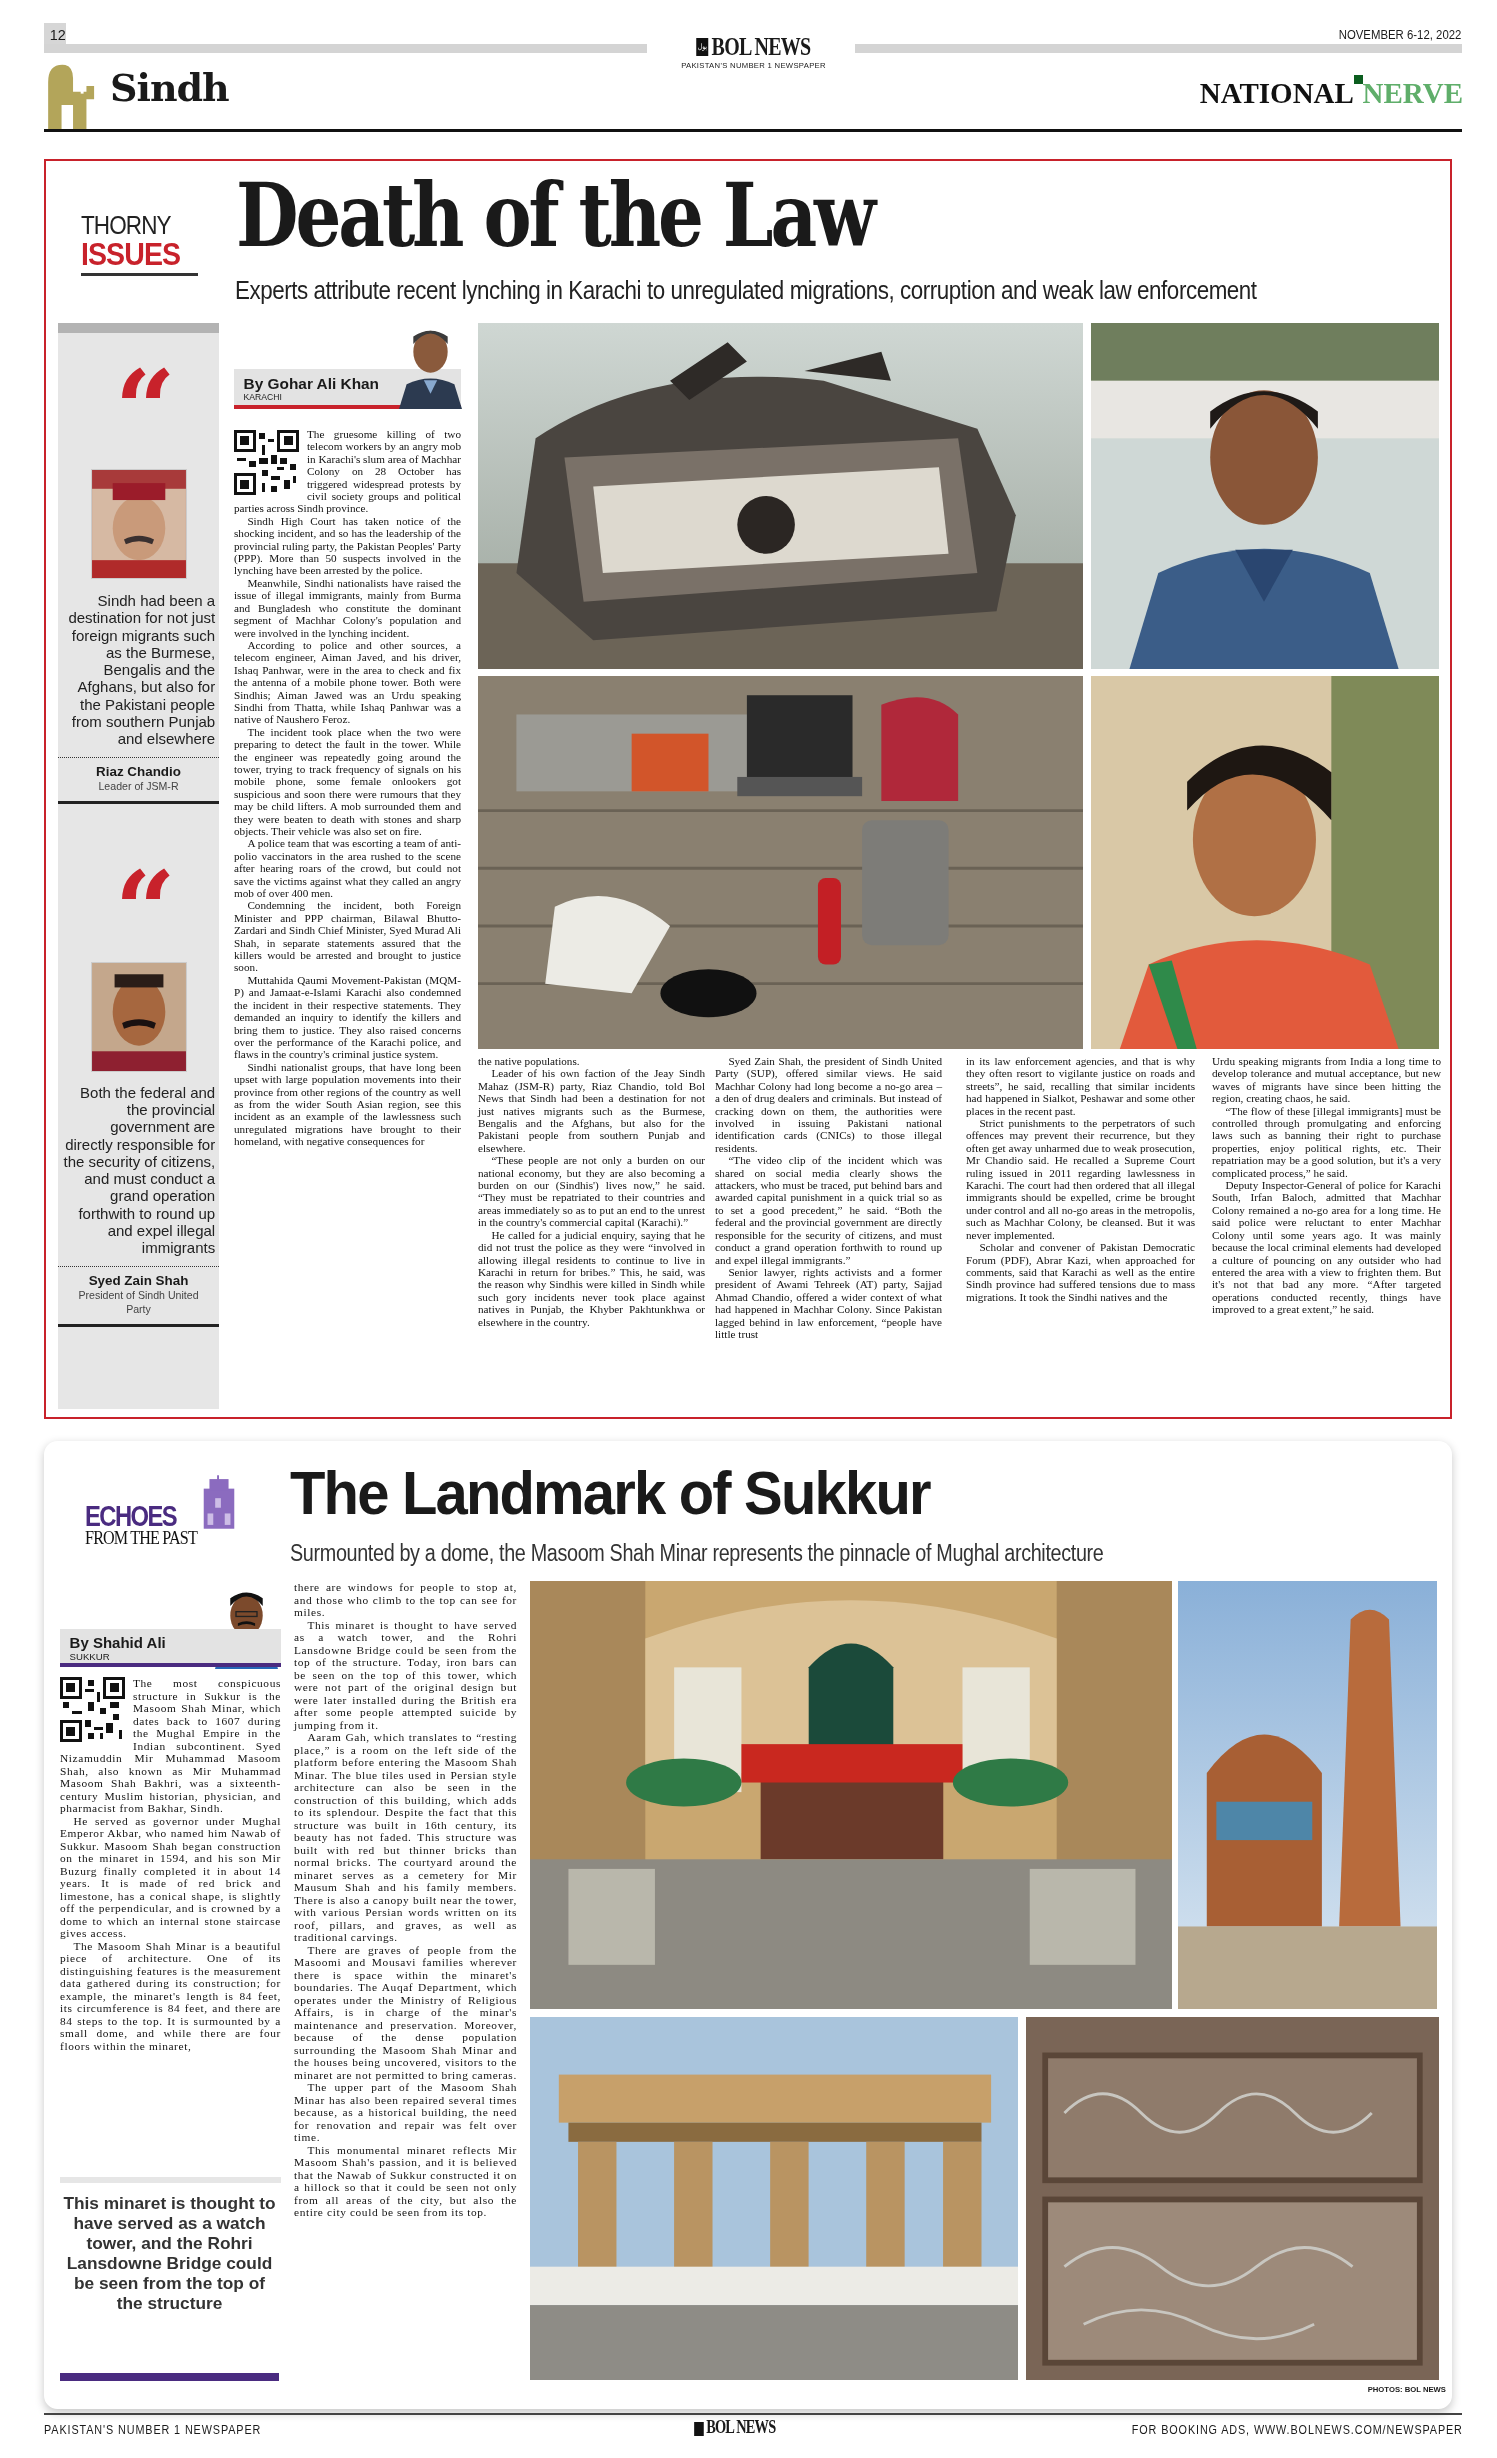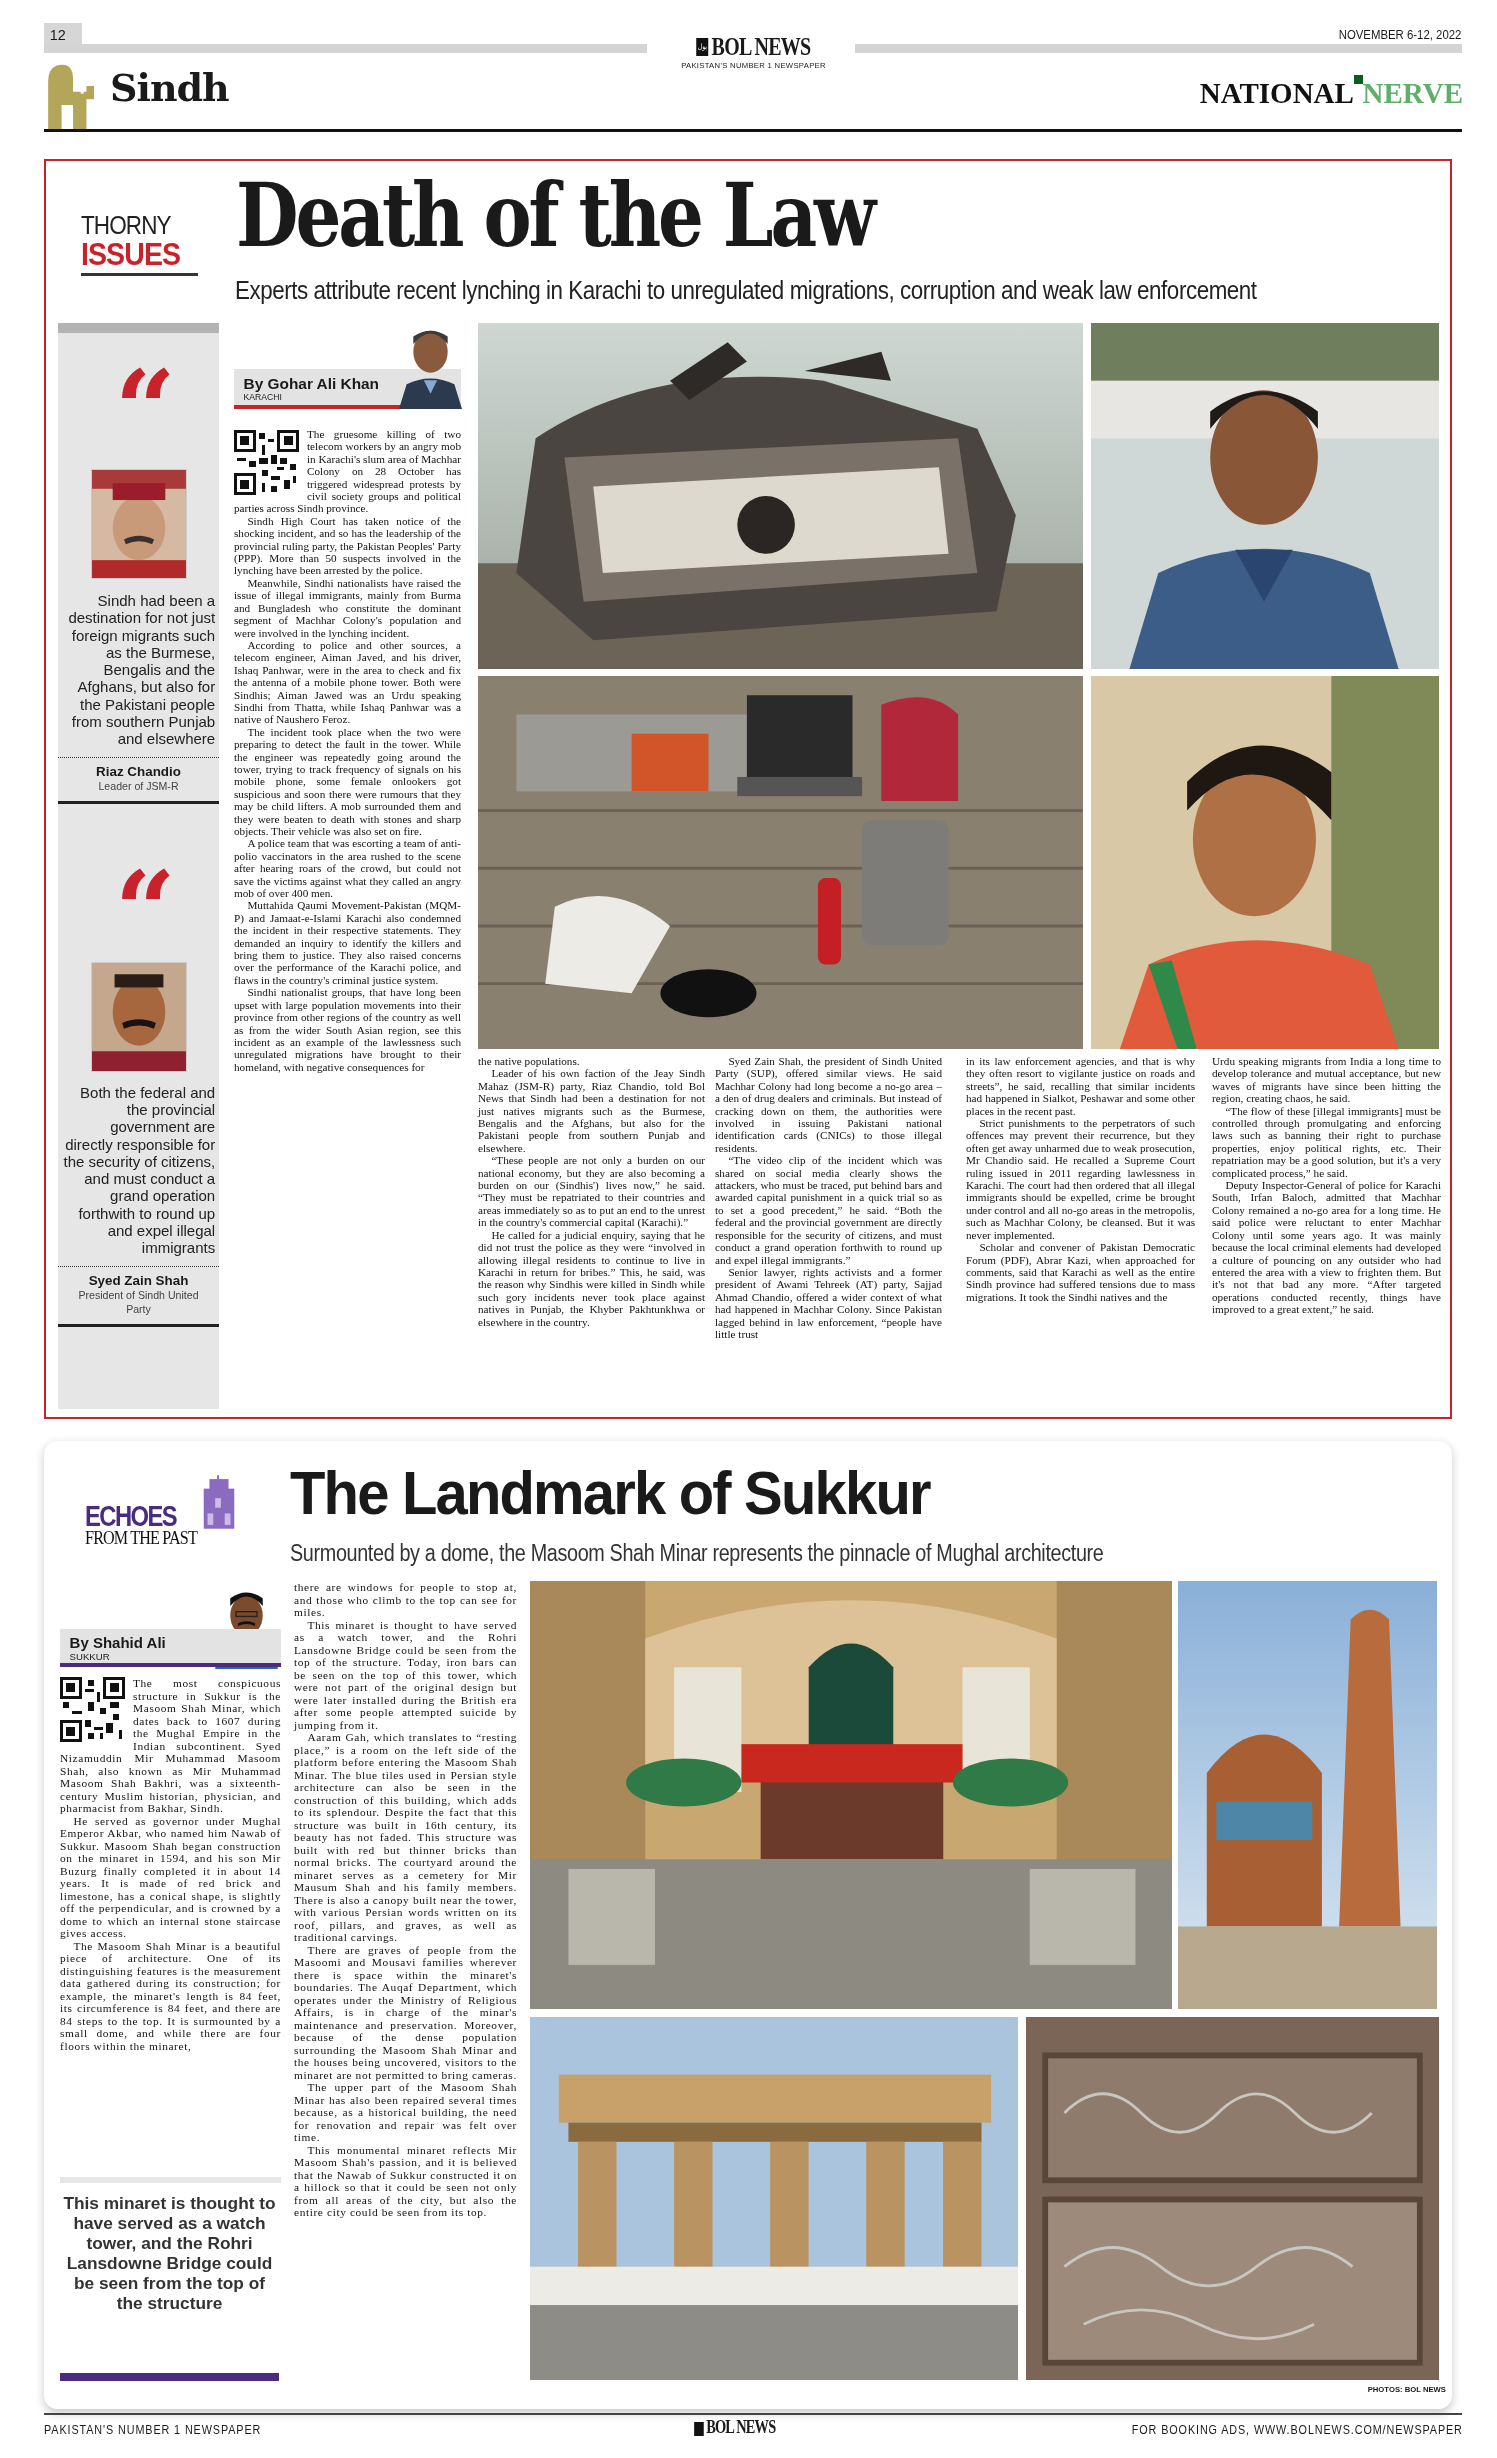--- a/index.html
+++ b/index.html
@@ -1,20 +1,20 @@
 <!DOCTYPE html>
 <html><head>
 <meta charset="utf-8">
 <style>
 *{box-sizing:border-box;margin:0;padding:0}
 html,body{width:1498px;height:2458px;background:#fff;overflow:hidden}
 body{position:relative;font-family:"Liberation Serif",serif;color:#1a1a1a}
 .abs{position:absolute}
 
-.pg-num{left:44px;top:23px;width:38px;height:29px;background:#d6d6d6;font:14.4px "Liberation Sans",sans-serif;padding:3.8px 0 0 5.8px}
+.pg-num{left:44px;top:23px;width:22px;height:29px;background:#d6d6d6;font:14.4px "Liberation Sans",sans-serif;padding:3.8px 0 0 5.8px}
 .hdr-bar{top:44px;height:8.6px;background:#d4d4d4}
 .brand{left:667px;top:33px;width:173px;text-align:center}
 .brand .bn{font:bold 25px "Liberation Serif",serif;letter-spacing:-1px;display:inline-flex;align-items:center;gap:3.8px;transform:scaleX(.8)}
 .brand .logo-sq{display:inline-block;width:15.4px;height:17.3px;background:#111;color:#fff;font:7.7px "Liberation Sans",sans-serif;line-height:17.3px;text-align:center}
 .brand .tag{font:7.7px "Liberation Sans",sans-serif;letter-spacing:0.3px}
 .date{right:37px;top:27px;font:13.4px "Liberation Sans",sans-serif;transform:scaleX(.85);transform-origin:right}
 .sindh-icon{left:44px;top:63px;width:60px;height:67px}
 .sindh{left:110px;top:65px;font:bold 38px "DejaVu Serif",serif;letter-spacing:-1px}
 .nn{right:35px;top:77px;font:bold 29px "Liberation Serif",serif;letter-spacing:0}
 .nn .n1{color:#111}.nn .n2{color:#5fae6a}
@@ -195,20 +195,21 @@
 </div>
 
 <div class="col" style="left:234px;top:428px;width:227px">
   <div style="float:left;width:73px;height:67px"></div>
   <p class="noi">The gruesome killing of two telecom workers by an angry mob in Karachi's slum area of Machhar Colony on 28 October has triggered widespread protests by civil society groups and political parties across Sindh province.</p>
   <p>Sindh High Court has taken notice of the shocking incident, and so has the leadership of the provincial ruling party, the Pakistan Peoples' Party (PPP). More than 50 suspects involved in the lynching have been arrested by the police.</p>
   <p>Meanwhile, Sindhi nationalists have raised the issue of illegal immigrants, mainly from Burma and Bungladesh who constitute the dominant segment of Machhar Colony's population and were involved in the lynching incident.</p>
   <p>According to police and other sources, a telecom engineer, Aiman Javed, and his driver, Ishaq Panhwar, were in the area to check and fix the antenna of a mobile phone tower. Both were Sindhis; Aiman Jawed was an Urdu speaking Sindhi from Thatta, while Ishaq Panhwar was a native of Naushero Feroz.</p>
   <p>The incident took place when the two were preparing to detect the fault in the tower. While the engineer was repeatedly going around the tower, trying to track frequency of signals on his mobile phone, some female onlookers got suspicious and soon there were rumours that they may be child lifters. A mob surrounded them and they were beaten to death with stones and sharp objects. Their vehicle was also set on fire.</p>
   <p>A police team that was escorting a team of anti-polio vaccinators in the area rushed to the scene after hearing roars of the crowd, but could not save the victims against what they called an angry mob of over 400 men.</p>
+  <p>Condemning the incident, both Foreign Minister and PPP chairman, Bilawal Bhutto-Zardari and Sindh Chief Minister, Syed Murad Ali Shah, in separate statements assured that the killers would be arrested and brought to justice soon.</p>
   <p>Muttahida Qaumi Movement-Pakistan (MQM-P) and Jamaat-e-Islami Karachi also condemned the incident in their respective statements. They demanded an inquiry to identify the killers and bring them to justice. They also raised concerns over the performance of the Karachi police, and flaws in the country's criminal justice system.</p>
   <p>Sindhi nationalist groups, that have long been upset with large population movements into their province from other regions of the country as well as from the wider South Asian region, see this incident as an example of the lawlessness such unregulated migrations have brought to their homeland, with negative consequences for</p>
 </div>
 
 <div class="img" style="left:478px;top:323px;width:605px;height:346px">
   <svg viewBox="0 0 630 360" width="100%" height="100%" preserveAspectRatio="none">
     <defs>
         <linearGradient id="sky1" x1="0" y1="0" x2="0" y2="1">
           <stop offset="0" stop-color="#cfd7d3"></stop>
           <stop offset="1" stop-color="#9aa39a"></stop>

